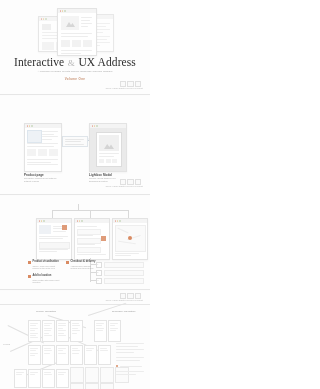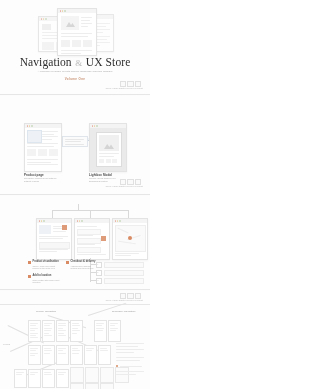--- a/index.html
+++ b/index.html
@@ -162,23 +162,23 @@
           <div class="blk" style="left:3px;top:27px;width:9px;height:7px;background:#f2f2f2;"></div>
           <div class="blk" style="left:14px;top:27px;width:9px;height:7px;background:#f2f2f2;"></div>
           <div class="blk" style="left:25px;top:27px;width:9px;height:7px;background:#f2f2f2;"></div>
           <div class="ln" style="left:3px;top:37px;width:31px;"></div>
           <div class="ln" style="left:3px;top:40px;width:20px;"></div>
         </div>
       </div>
     </div>
 
     <div class="cover-title">
-      <span>Navigation</span>
+      <span>Interactive</span>
       <span class="amp">&amp;</span>
-      <span>UX Store</span>
+      <span>UX Address</span>
     </div>
 
     <div class="cover-sub">A package of usable layouts files for showcase and flow diagram</div>
     <div class="cover-vol">Volume One</div>
 
     <div class="mark" style="right:9px;top:81px;">
       <i></i>
         <i></i>
         <i></i>
     </div>

